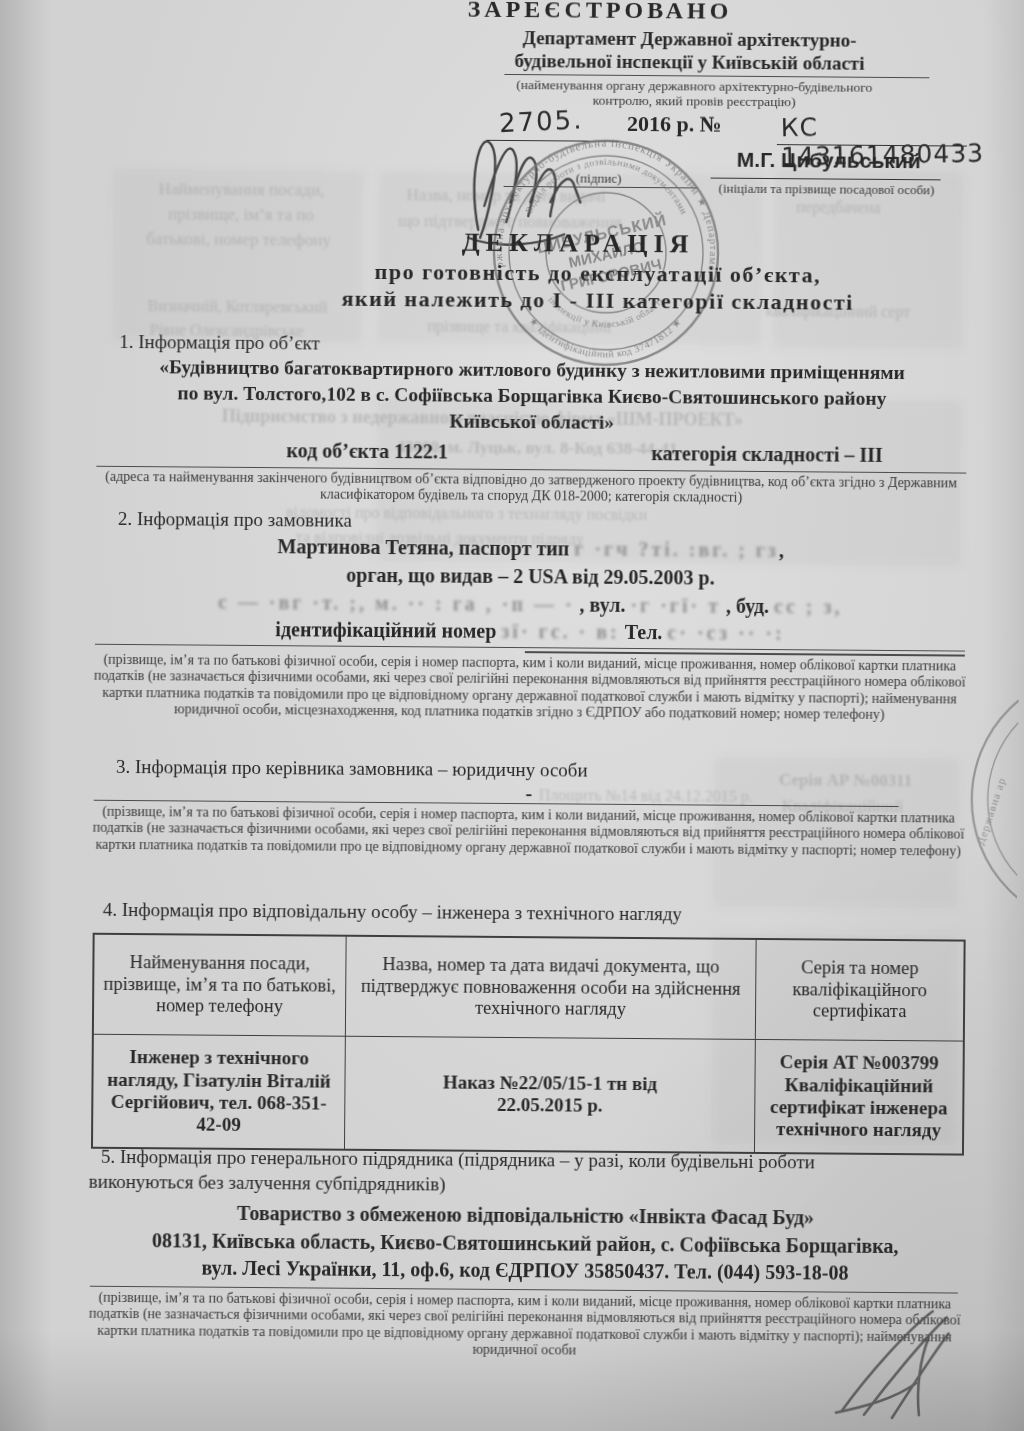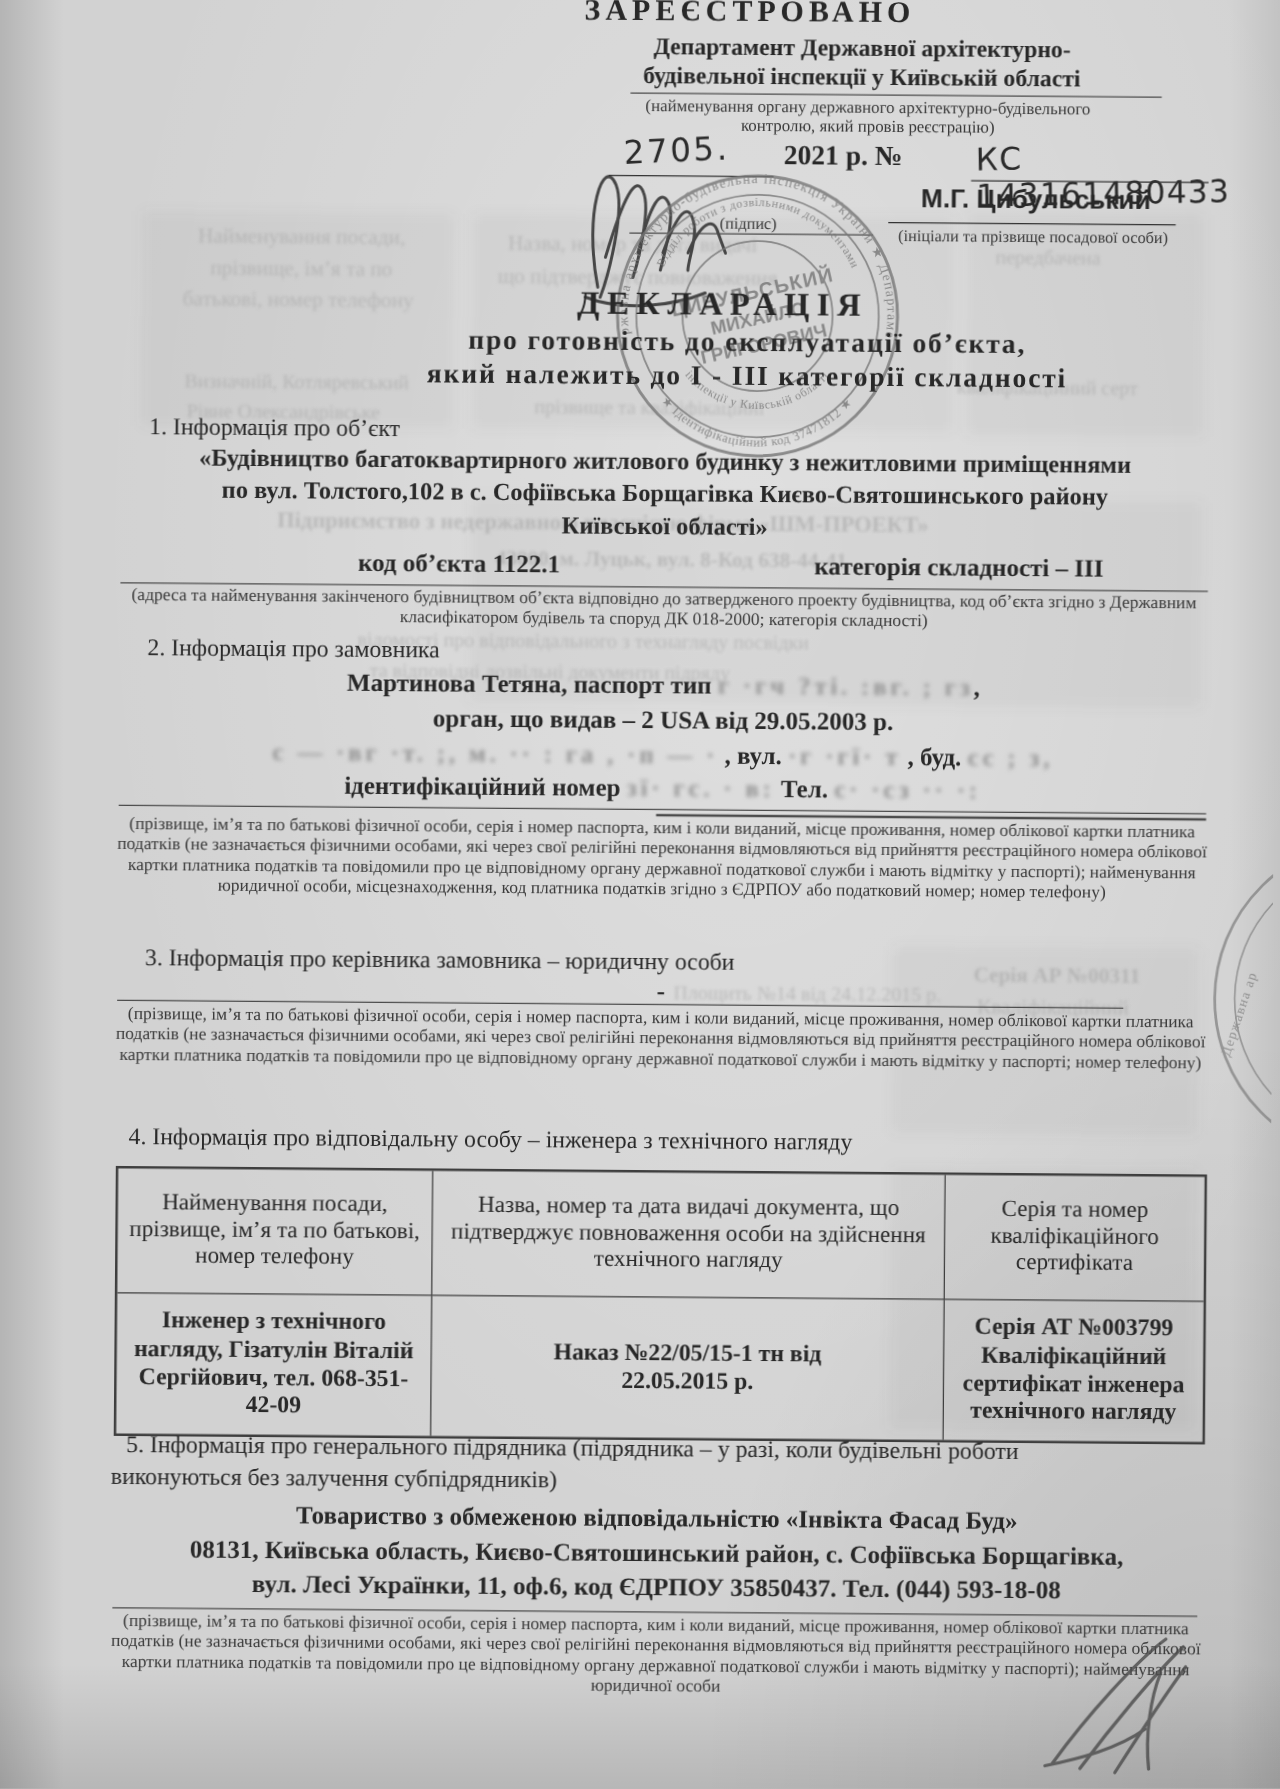--- a/index.html
+++ b/index.html
@@ -68,21 +68,21 @@
 
     <div class="abs b" style="left:300px;top:-4px;width:600px;font-size:24px;letter-spacing:4px;text-align:center;">ЗАРЕЄСТРОВАНО</div>
     <div class="abs b" style="left:440px;top:27px;width:500px;font-size:19px;text-align:center;">Департамент Державної архітектурно-</div>
     <div class="abs b" style="left:440px;top:50px;width:500px;font-size:19px;text-align:center;">будівельної інспекції у Київській області</div>
     <div class="abs rule" style="left:505px;top:74px;width:425px;"></div>
     <div class="abs fine" style="left:460px;top:77px;width:470px;font-size:13.5px;">(найменування органу державного архітектурно-будівельного</div>
     <div class="abs fine" style="left:460px;top:92px;width:470px;font-size:13.5px;">контролю, який провів реєстрацію)</div>
 
     <div class="abs hw" style="left:500px;top:106px;font-size:26px;transform:rotate(-3deg);letter-spacing:2px;">2705.</div>
     <div class="abs rule" style="left:488px;top:140px;width:132px;border-top-color:#333;"></div>
-    <div class="abs b" style="left:628px;top:110px;font-size:22px;">2021 р. №</div>
+    <div class="abs b" style="left:628px;top:110px;font-size:22px;">2016 р. №</div>
     <div class="abs hw" style="left:782px;top:108px;font-size:25px;transform:rotate(-1.5deg);letter-spacing:1px;">КС 143161480433</div>
     <div class="abs rule" style="left:778px;top:142px;width:190px;border-top-color:#333;"></div>
 
     <svg class="abs" style="left:462px;top:110px;" width="200" height="140" viewBox="0 0 200 140">
       <g fill="none" stroke="#2e2e2e" stroke-width="2.4" stroke-linecap="round" opacity=".85">
         <path d="M18,120 C6,60 22,14 32,38 C40,58 26,112 20,128"></path>
         <path d="M24,96 C38,48 48,28 54,44 C60,58 50,100 46,112"></path>
         <path d="M50,92 C60,52 68,40 74,52 C80,64 70,96 68,106"></path>
         <path d="M70,92 C82,58 90,52 94,66 C98,78 90,98 90,106"></path>
         <path d="M90,92 C100,68 110,62 114,76 L120,92"></path>

